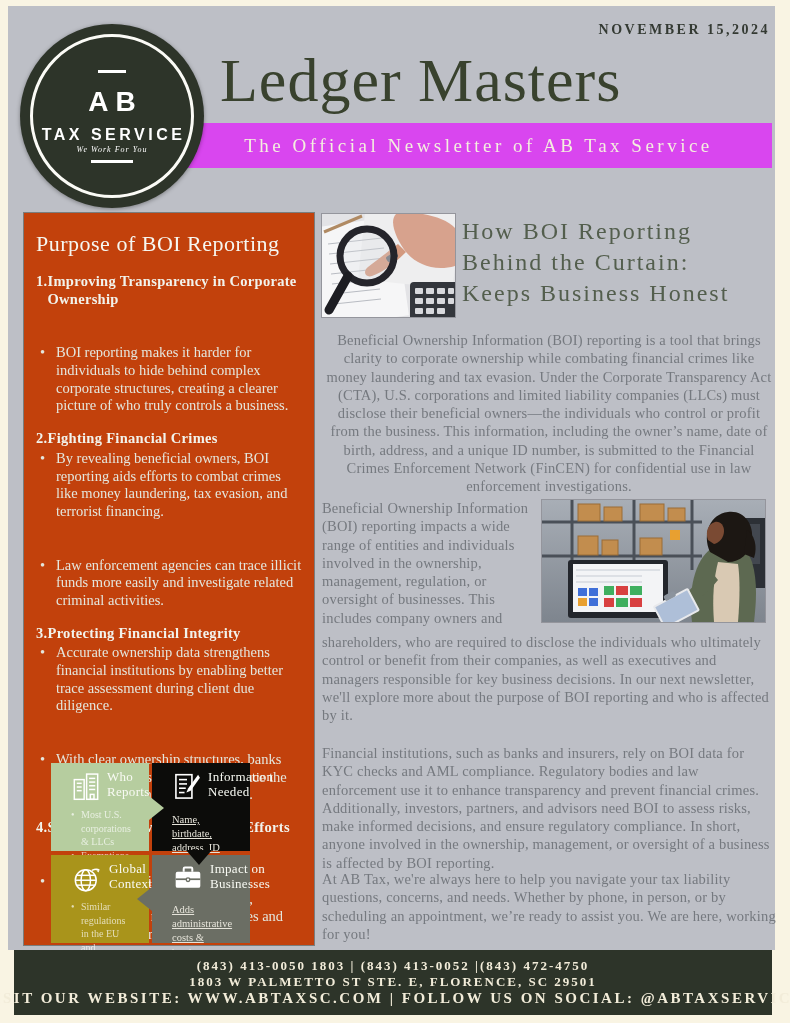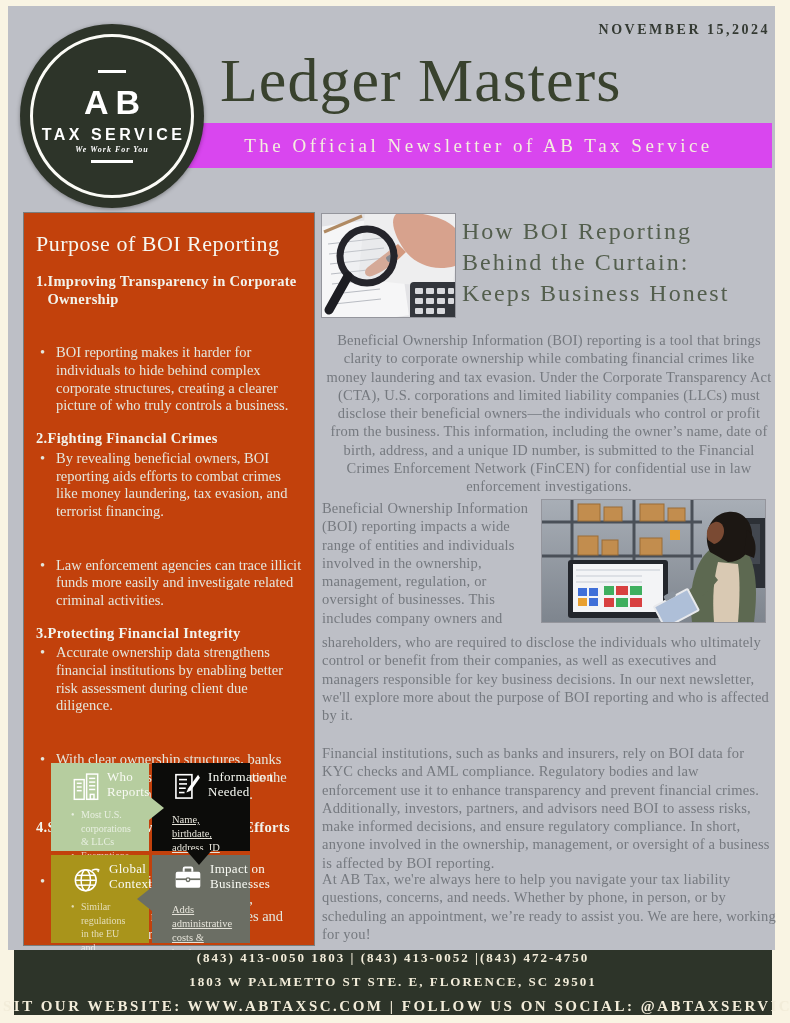--- a/index.html
+++ b/index.html
@@ -18,23 +18,23 @@
   .band{left:185px;top:123px;width:587px;height:45px;background:#d946ef;display:flex;align-items:center;justify-content:center;}
   .band-text{color:#f4efdf;font-size:19px;letter-spacing:3.5px;}
   .masthead{left:220px;top:40px;width:560px;height:85px;color:#39422e;font-size:62px;letter-spacing:1px;line-height:80px;white-space:nowrap;}
   .issue-date{top:22px;right:20px;color:#343a33;font-size:14px;letter-spacing:2.5px;font-weight:bold;}
 
   
   .logo{left:20px;top:24px;width:184px;height:184px;border-radius:50%;background:#2d3429;box-shadow:0 1px 4px rgba(0,0,0,.35);}
   .logo-ring{position:absolute;left:10px;top:10px;right:10px;bottom:10px;border:3px solid #fbfbf6;border-radius:50%;}
   .logo-inner{position:absolute;inset:0;display:flex;flex-direction:column;align-items:center;justify-content:center;color:#fff;font-family:"Liberation Sans",sans-serif;}
   .logo-dash{width:28px;height:3px;background:#fff;margin-bottom:7px;}
-  .logo-ab{font-size:34px;font-weight:bold;letter-spacing:7px;line-height:44px;text-indent:7px;text-align:right;}
+  .logo-ab{font-size:28px;font-weight:bold;letter-spacing:7px;line-height:44px;text-indent:7px;text-align:right;}
   .logo-tax{font-size:16px;font-weight:bold;letter-spacing:3.5px;margin-top:2px;text-indent:3px;}
-  .logo-tag{font-family:"Liberation Serif",serif;font-style:italic;font-weight:bold;font-size:8px;letter-spacing:1px;margin-top:1px;}
+  .logo-tag{font-family:"Liberation Serif",serif;font-style:italic;font-weight:normal;font-size:8px;letter-spacing:1px;margin-top:1px;}
   .logo-dash2{width:42px;height:3px;background:#fff;margin-top:6px;}
 
   
   .sidebar{left:24px;top:213px;width:290px;height:732px;background:#c2410c;box-shadow:0 0 0 1px rgba(40,45,35,.45);box-sizing:border-box;padding:18px 12px;}
   .sb-title{color:#f6f7f1;font-size:22px;letter-spacing:.5px;margin-bottom:16px;}
   .sb-section{margin-bottom:15px;}
   .sb-head{display:flex;color:#f2f3ec;font-weight:bold;font-size:14.5px;line-height:1.22;letter-spacing:.3px;}
   .sb-head .num{flex:0 0 auto;}
   .sb-bullet{display:flex;color:#e4e6dd;font-size:14.5px;line-height:1.22;margin-top:2px;margin-bottom:13px;}
   .sb-bullet:last-child{margin-bottom:0;margin-top:36px;}
@@ -61,21 +61,21 @@
   .p2b{left:322px;top:633px;width:454px;}
   .p3{left:322px;top:744px;width:454px;}
   .p4{left:322px;top:870px;width:454px;}
 
   
   .photo{overflow:hidden;box-shadow:0 0 0 1px rgba(120,122,128,.6);}
   .photo1{left:322px;top:214px;width:133px;height:103px;}
   .photo2{left:542px;top:500px;width:223px;height:122px;}
 
   
-  .footer{left:14px;top:950px;width:758px;height:65px;background:#2d3429;display:flex;flex-direction:column;align-items:center;justify-content:center;gap:8px;}
+  .footer{left:14px;top:950px;width:758px;height:65px;background:#2d3429;display:flex;flex-direction:column;align-items:center;justify-content:center;gap:0;}
   .f-line{color:#f2ecd9;font-weight:bold;white-space:nowrap;}
   .f1{font-size:13px;letter-spacing:2px;}
   .f2{font-size:13px;letter-spacing:2px;}
   .f3{font-size:15px;letter-spacing:2.5px;}
 </style>
 </head>
 <body>
 
 <div class="abs bg-gray"></div>
 
@@ -125,21 +125,21 @@
       </div>
   </div>
 
   <div class="sb-section">
     <div class="sb-head">
         <span class="num">3.</span>
         <span>Protecting Financial Integrity</span>
       </div>
     <div class="sb-bullet">
         <span class="dot"></span>
-        <span>Accurate ownership data strengthens financial institutions by enabling better risk assessment during client due diligence.</span>
+        <span>Accurate ownership data strengthens financial institutions by enabling better trace assessment during client due diligence.</span>
       </div>
     <div class="sb-bullet">
         <span class="dot"></span>
         <span>With clear ownership structures, banks and financial institutions can reduce the risk of supporting illicit activities.</span>
       </div>
   </div>
 
   <div class="sb-section">
     <div class="sb-head">
         <span class="num">4.</span>

